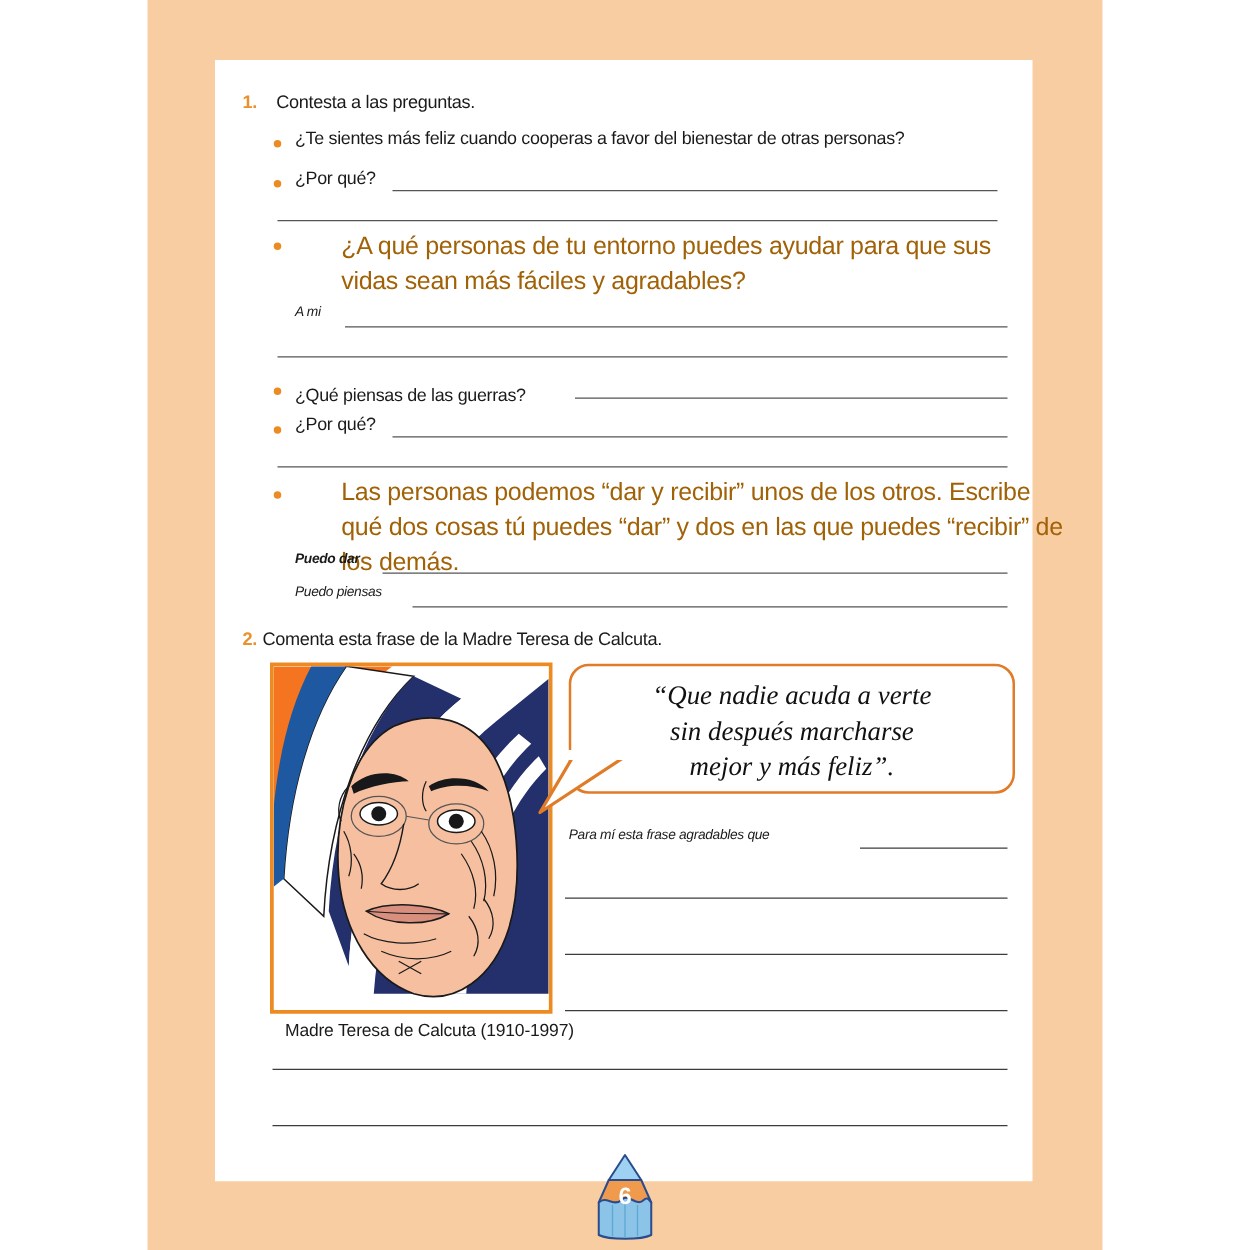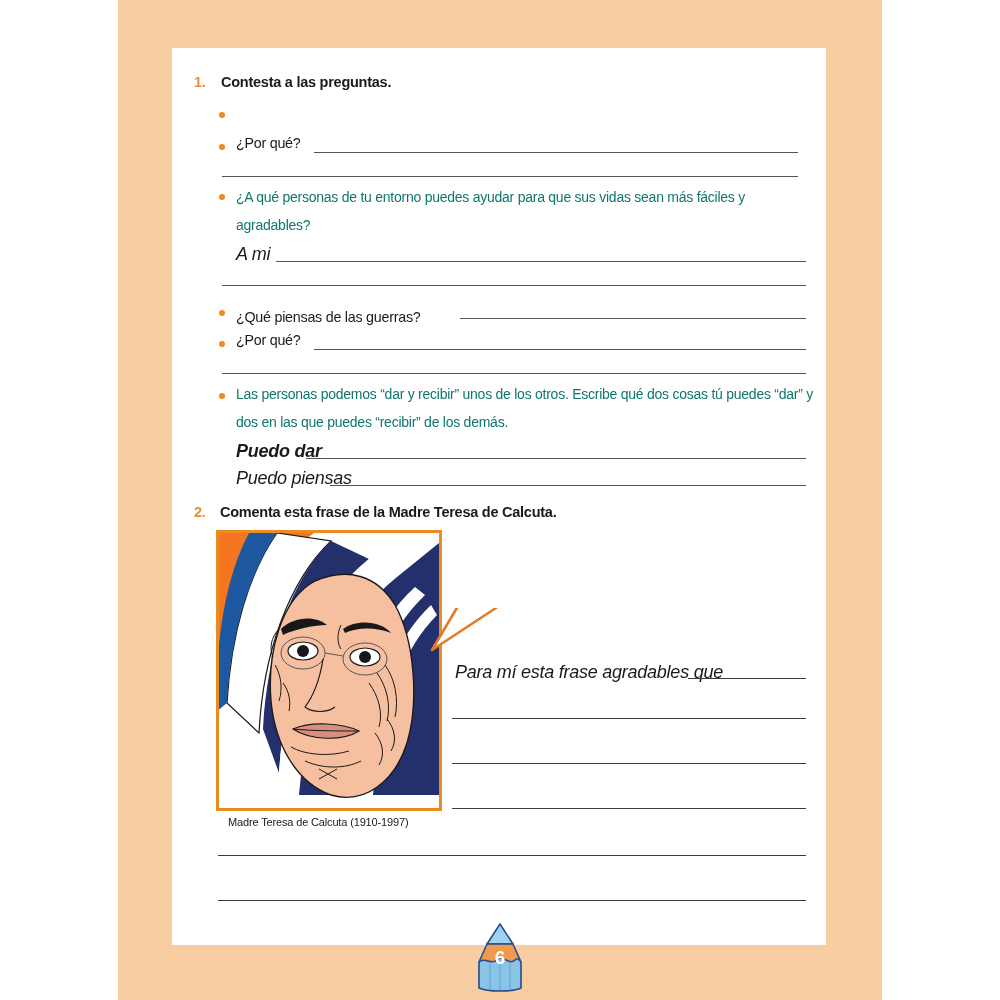--- a/index.html
+++ b/index.html
@@ -39,49 +39,50 @@
   .ex-num {
     position: absolute;
     color: #e8912d;
     font-weight: bold;
     font-size: 14.5px;
     letter-spacing: -0.2px;
   }
   .ex-title {
     position: absolute;
     color: #1a1a1a;
-    font-weight: bold;
+    font-weight: normal;
     font-size: 14.5px;
     letter-spacing: -0.25px;
     white-space: nowrap;
   }
   .bullet {
     position: absolute;
     width: 6px; height: 6px;
     border-radius: 50%;
     background: #ed8b23;
   }
   .q-text {
     position: absolute;
     color: #1a1a1a;
     font-size: 14.3px;
     letter-spacing: -0.25px;
     white-space: nowrap;
   }
   .q-text-wrap {
     position: absolute;
-    color: #0f766e;
-    font-size: 14px;
+    color: #a16207;
+    font-size: 20px;
     letter-spacing: -0.25px;
     line-height: 28px;
+    margin-left: 37px;
   }
   .ital {
     position: absolute;
     color: #1a1a1a;
-    font-size: 18px;
+    font-size: 11px;
     font-style: italic;
     letter-spacing: -0.25px;
     white-space: nowrap;
   }
   .rule {
     position: absolute;
     height: 0;
     border-top: 1.4px solid #3c3c3c;
   }
   .rule-thin {
@@ -121,21 +122,21 @@
     font-style: italic;
     font-size: 21.5px;
     line-height: 28.5px;
     color: #111111;
   }
   #bubble-tail { position: absolute; left: 424px; top: 600px; }
 
   .caption {
     position: absolute;
     color: #1a1a1a;
-    font-size: 11px;
+    font-size: 14px;
     letter-spacing: -0.15px;
     white-space: nowrap;
   }
 
   
   #pencil { position: absolute; left: 473px; top: 922px; }
   #pencil-num {
     position: absolute;
     left: 473px; top: 947px;
     width: 54px;
@@ -151,20 +152,21 @@
 
 <div id="page">
 
   <div id="peach-frame"></div>
   <div id="white-panel"></div>
 
   <div class="ex-num" style="left:194px; top:74px;">1.</div>
   <div class="ex-title" style="left:221px; top:74px;">Contesta a las preguntas.</div>
 
   <div class="bullet" style="left:219px; top:112px;"></div>
+  <div class="q-text" style="left:236px; top:103px;">¿Te sientes más feliz cuando cooperas a favor del bienestar de otras personas?</div>
 
   <div class="bullet" style="left:219px; top:144px;"></div>
   <div class="q-text" style="left:236px; top:135px;">¿Por qué?</div>
   <div class="rule-thin" style="left:314px; top:152px; width:484px;"></div>
   <div class="rule-thin" style="left:222px; top:176px; width:576px;"></div>
 
   <div class="bullet" style="left:219px; top:194px;"></div>
   <div class="q-text-wrap" style="left:236px; top:183px; width:570px;">¿A qué personas de tu entorno puedes ayudar para que sus vidas sean más fáciles y agradables?</div>
   <div class="ital" style="left:236px; top:244px;">A mi</div>
   <div class="rule-thin" style="left:276px; top:261px; width:530px;"></div>
@@ -180,21 +182,21 @@
   <div class="rule-thin" style="left:222px; top:373px; width:584px;"></div>
 
   <div class="bullet" style="left:219px; top:393px;"></div>
   <div class="q-text-wrap" style="left:236px; top:380px; width:578px;">Las personas podemos “dar y recibir” unos de los otros. Escribe qué dos cosas tú puedes “dar” y dos en las que puedes “recibir” de los demás.</div>
   <div class="ital" style="left:236px; top:441px;font-weight:bold;">Puedo dar</div>
   <div class="rule-thin" style="left:306px; top:458px; width:500px;"></div>
   <div class="ital" style="left:236px; top:468px;">Puedo piensas</div>
   <div class="rule-thin" style="left:330px; top:485px; width:476px;"></div>
 
   <div class="ex-num" style="left:194px; top:504px;">2.</div>
-  <div class="ex-title" style="left:220px; top:504px;">Comenta esta frase de la Madre Teresa de Calcuta.</div>
+  <div class="ex-title" style="left:210px; top:504px;">Comenta esta frase de la Madre Teresa de Calcuta.</div>
 
   <div id="portrait-frame">
     <svg width="220" height="275" viewBox="0 0 220 275">
       <rect x="0" y="0" width="220" height="275" fill="#ffffff"></rect>
 
       <path d="M0,0 L95,0 C70,18 42,60 28,105 L0,150 Z" fill="#f4741f"></path>
 
       <path d="M58,0 C30,40 12,100 8,170 L40,200 C44,120 70,48 112,8 Z" fill="#ffffff" stroke="#1a1a1a" stroke-width="1.2"></path>
 
       <path d="M8,170 C12,100 30,40 58,0 L30,0 C6,45 -4,110 -2,178 Z" fill="#1d58a0"></path>
@@ -238,20 +240,27 @@
         <path d="M100,236 L118,246"></path>
         <path d="M118,236 L100,246"></path>
         <path d="M60,96 C52,104 50,116 54,124"></path>
         <path d="M122,92 C118,100 118,110 122,116"></path>
       </g>
     </svg>
   </div>
 
   <div class="caption" style="left:228px; top:816px;">Madre Teresa de Calcuta (1910-1997)</div>
 
+  <div id="bubble">
+    <div id="bubble-text">
+      <div>“Que nadie acuda a verte</div>
+      <div>sin después marcharse</div>
+      <div>mejor y más feliz”.</div>
+    </div>
+  </div>
   <svg id="bubble-tail" width="80" height="56" viewBox="0 0 80 56">
     <path d="M78,4 L8,50 L34,6" fill="#ffffff" stroke="#e07b28" stroke-width="2.6" stroke-linejoin="round"></path>
     <rect x="30" y="0" width="50" height="8" fill="#ffffff"></rect>
   </svg>
 
   <div class="ital" style="left:455px; top:662px;">Para mí esta frase agradables que</div>
   <div class="rule" style="left:688px; top:678px; width:118px;"></div>
   <div class="rule" style="left:452px; top:718px; width:354px;"></div>
   <div class="rule" style="left:452px; top:763px; width:354px;"></div>
   <div class="rule" style="left:452px; top:808px; width:354px;"></div>

